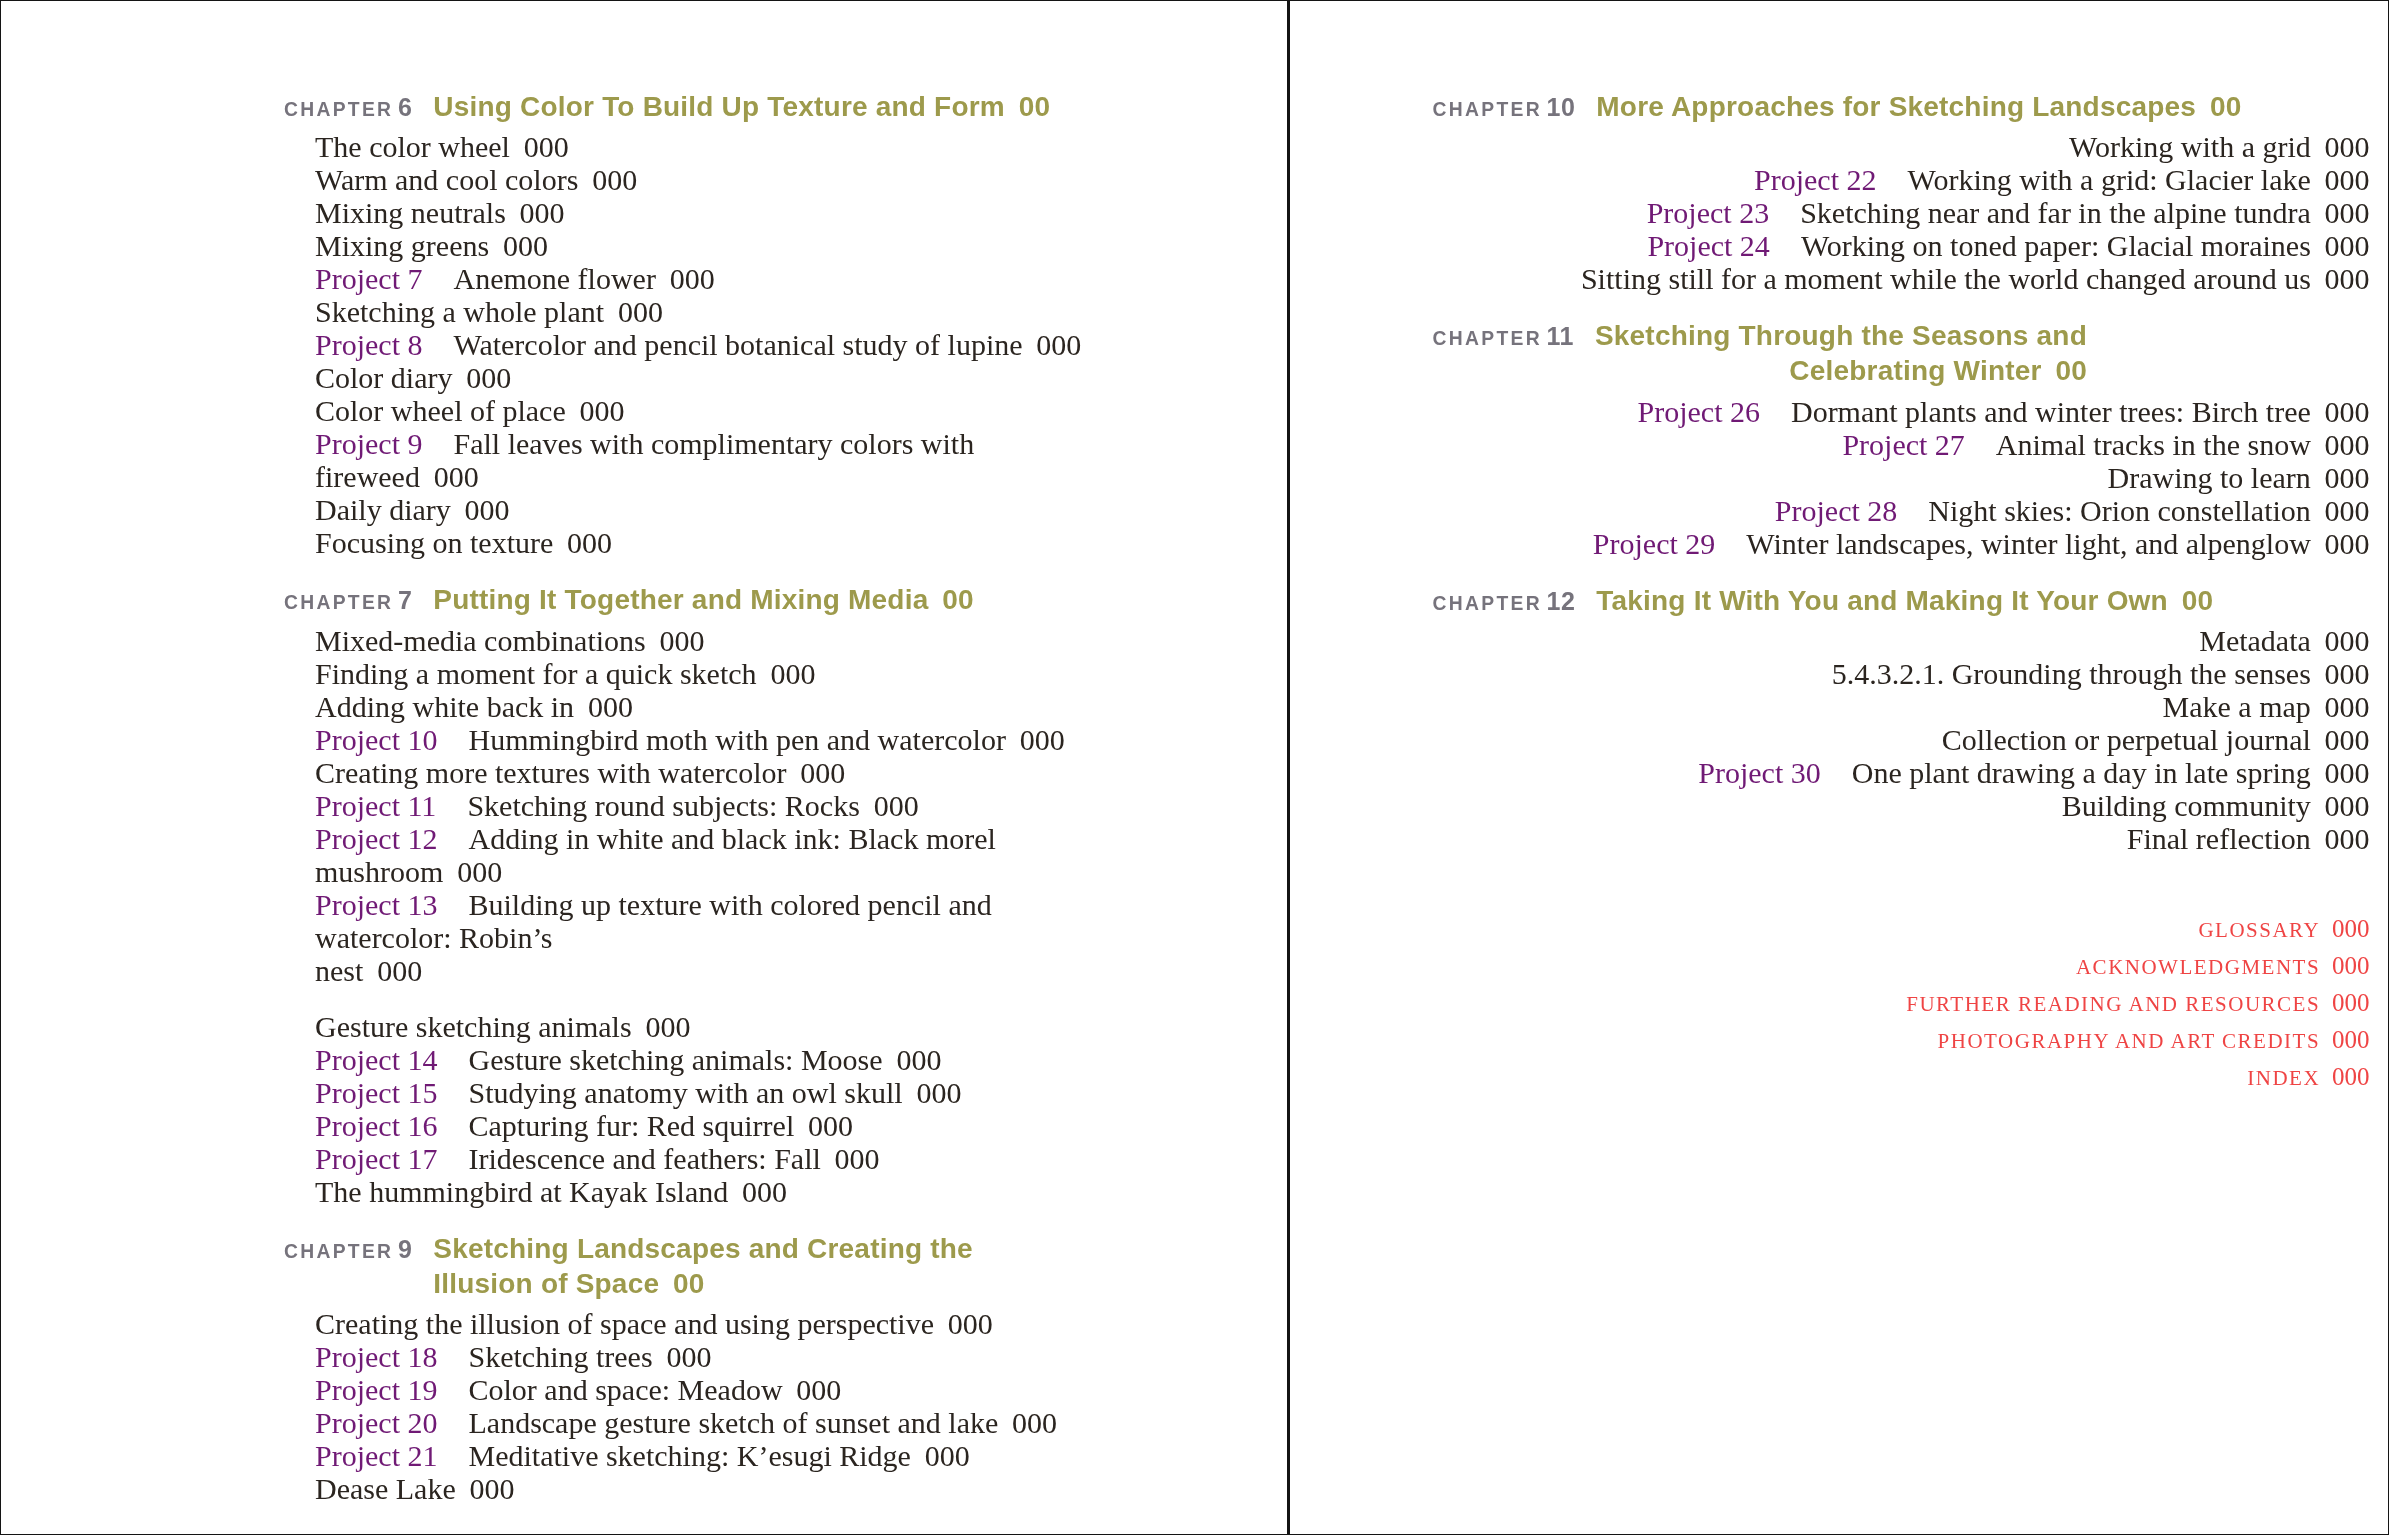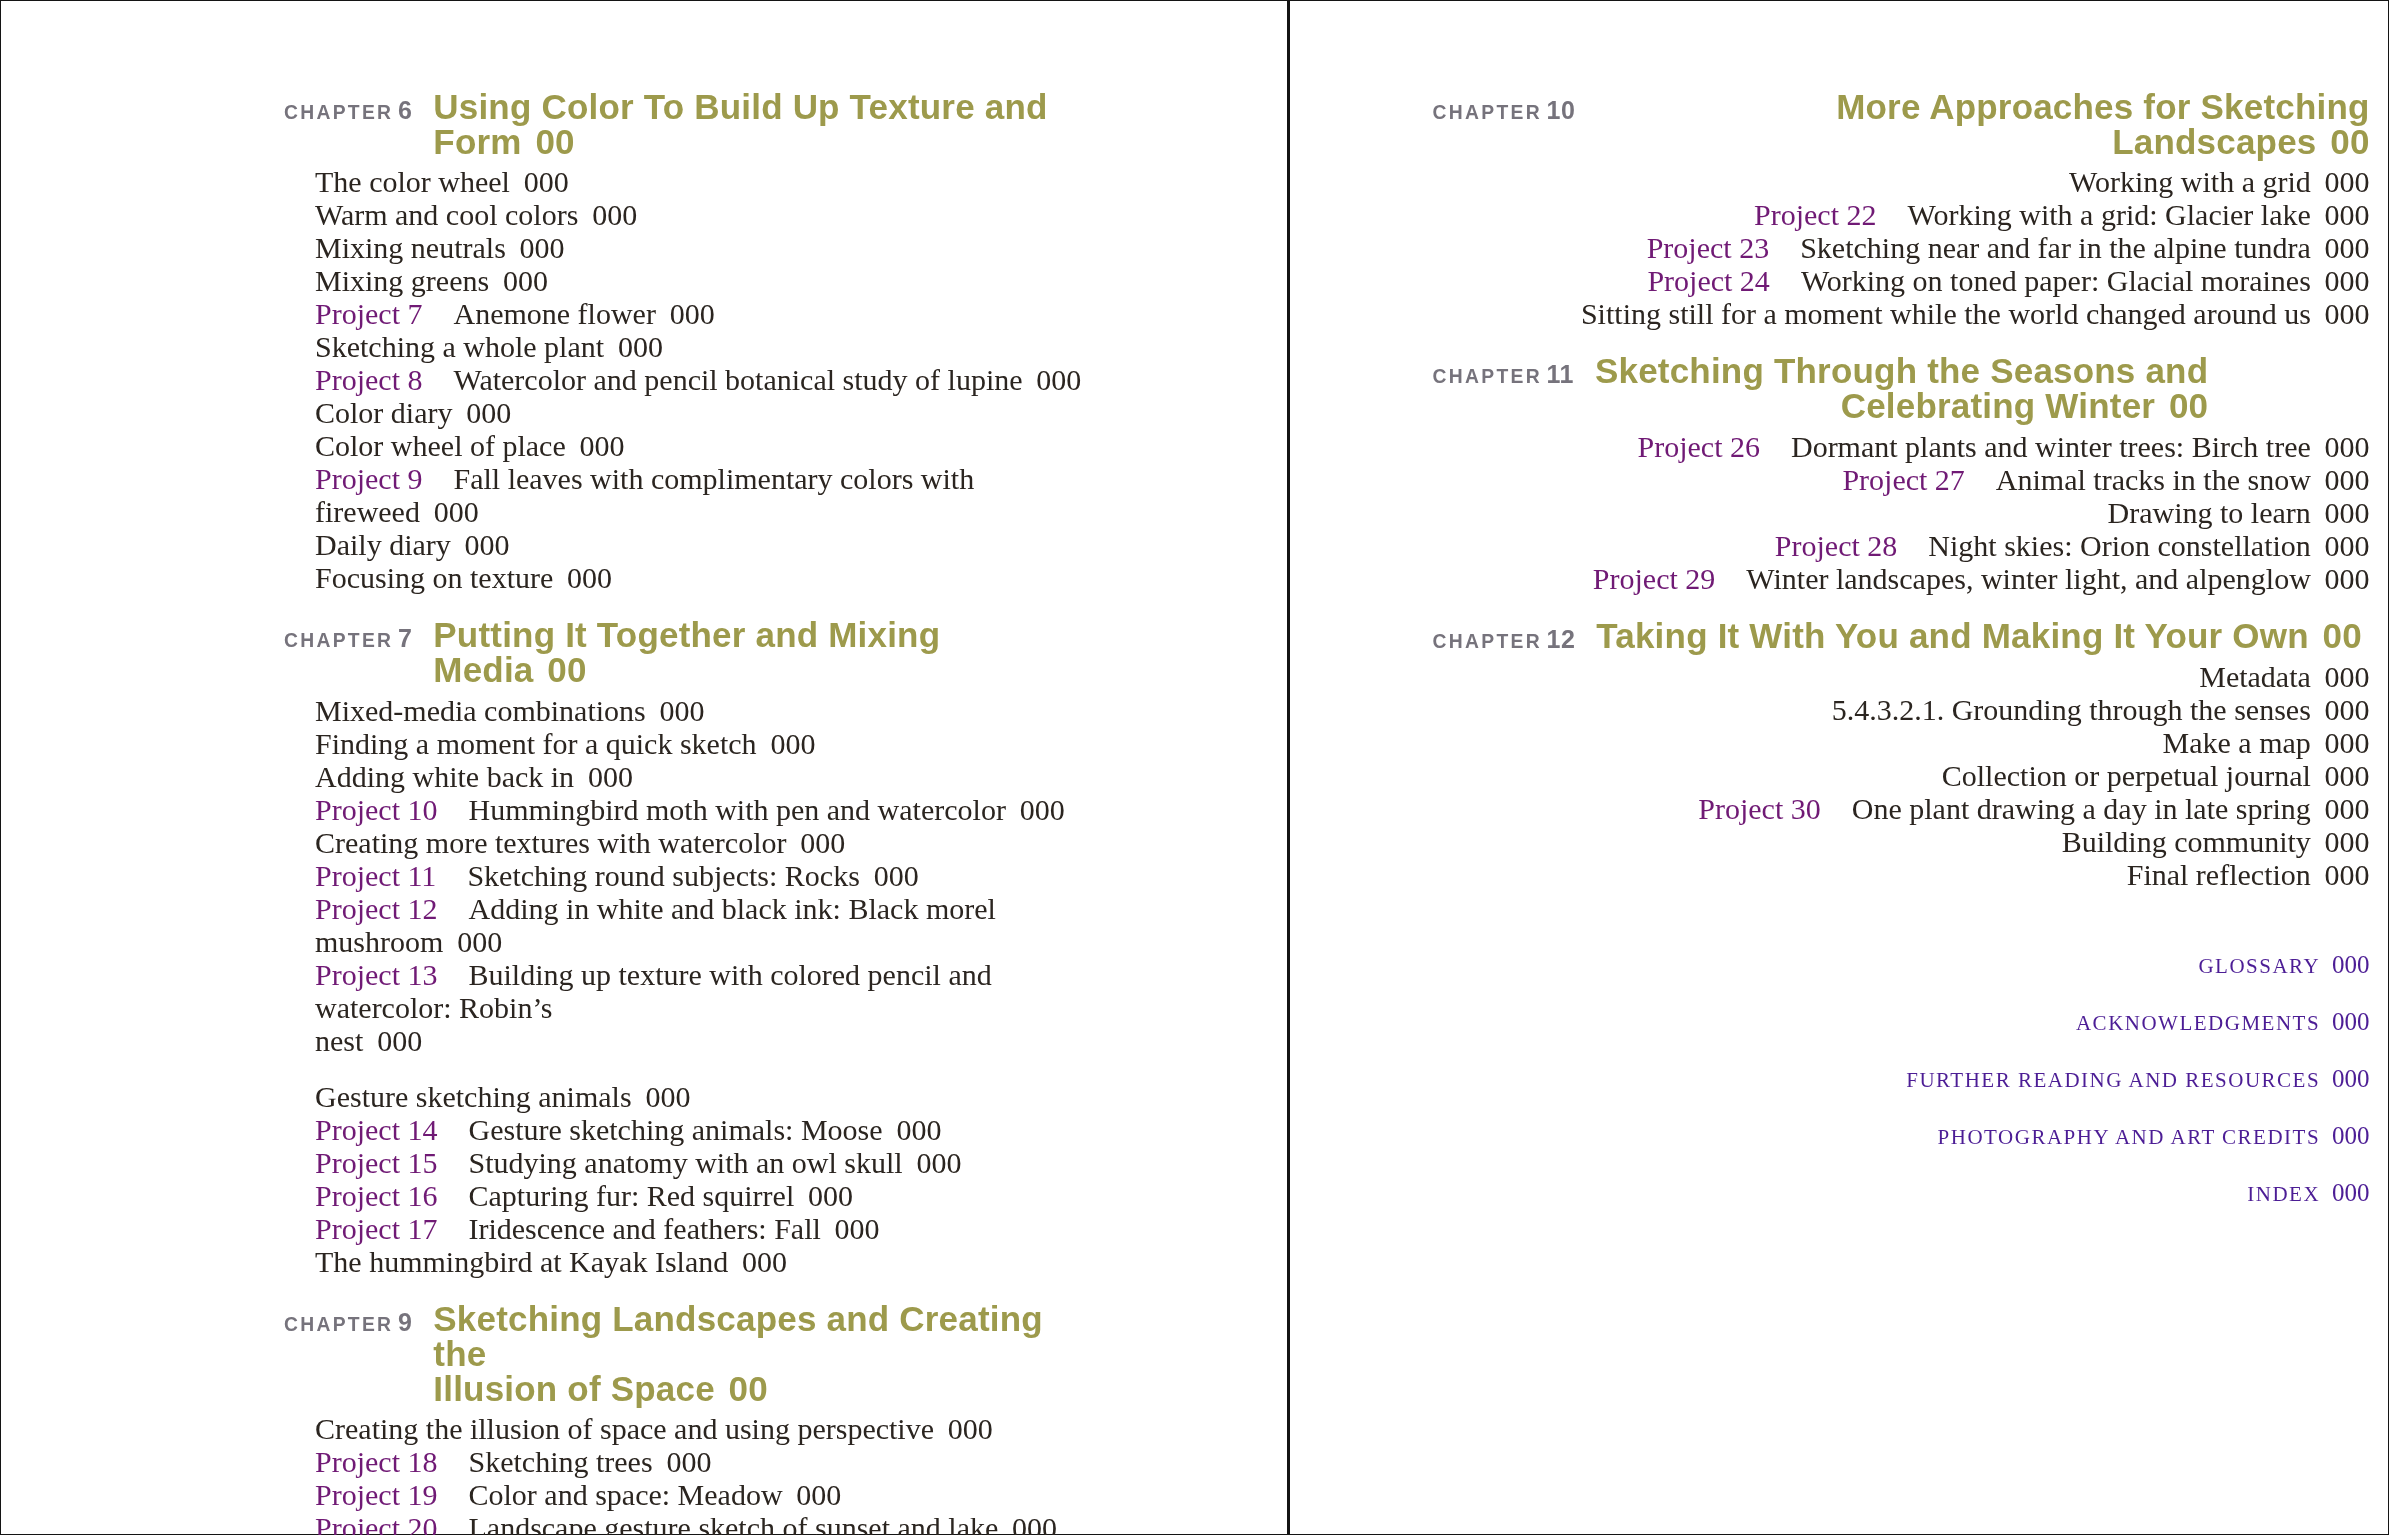--- a/index.html
+++ b/index.html
@@ -42,21 +42,21 @@
     white-space: nowrap;
     flex: 0 0 auto;
   }
   .chapter-num {
     font-size: 25px;
     letter-spacing: 0.5px;
     margin-left: 4.6px;
   }
   .chapter-title {
     color: #9d9a4c;
-    font-size: 35px;
+    font-size: 28px;
     font-weight: 700;
     line-height: 35px;
     letter-spacing: 0.2px;
   }
   .chapter-title-text { white-space: pre-line; }
   .chapter-pagenum { margin-left: 13.8px; }
 
   .entries {
     list-style: none;
     margin-left: 31px;
@@ -75,22 +75,21 @@
   .entry-text { white-space: pre-line; }
   .entry-page { margin-left: 13.8px; }
 
   .backmatter {
     list-style: none;
     margin-top: 57px;
     font-family: "Liberation Serif", serif;
   }
   .backmatter-item {
     line-height: 33px;
-    color: #4c1d95;
-    margin-top: 20px;
+    color: #ef4444;
   }
   .backmatter-text {
     font-size: 21px;
     letter-spacing: 1.5px;
   }
   .backmatter-page {
     font-size: 25px;
     margin-left: 12px;
   }
 </style>

